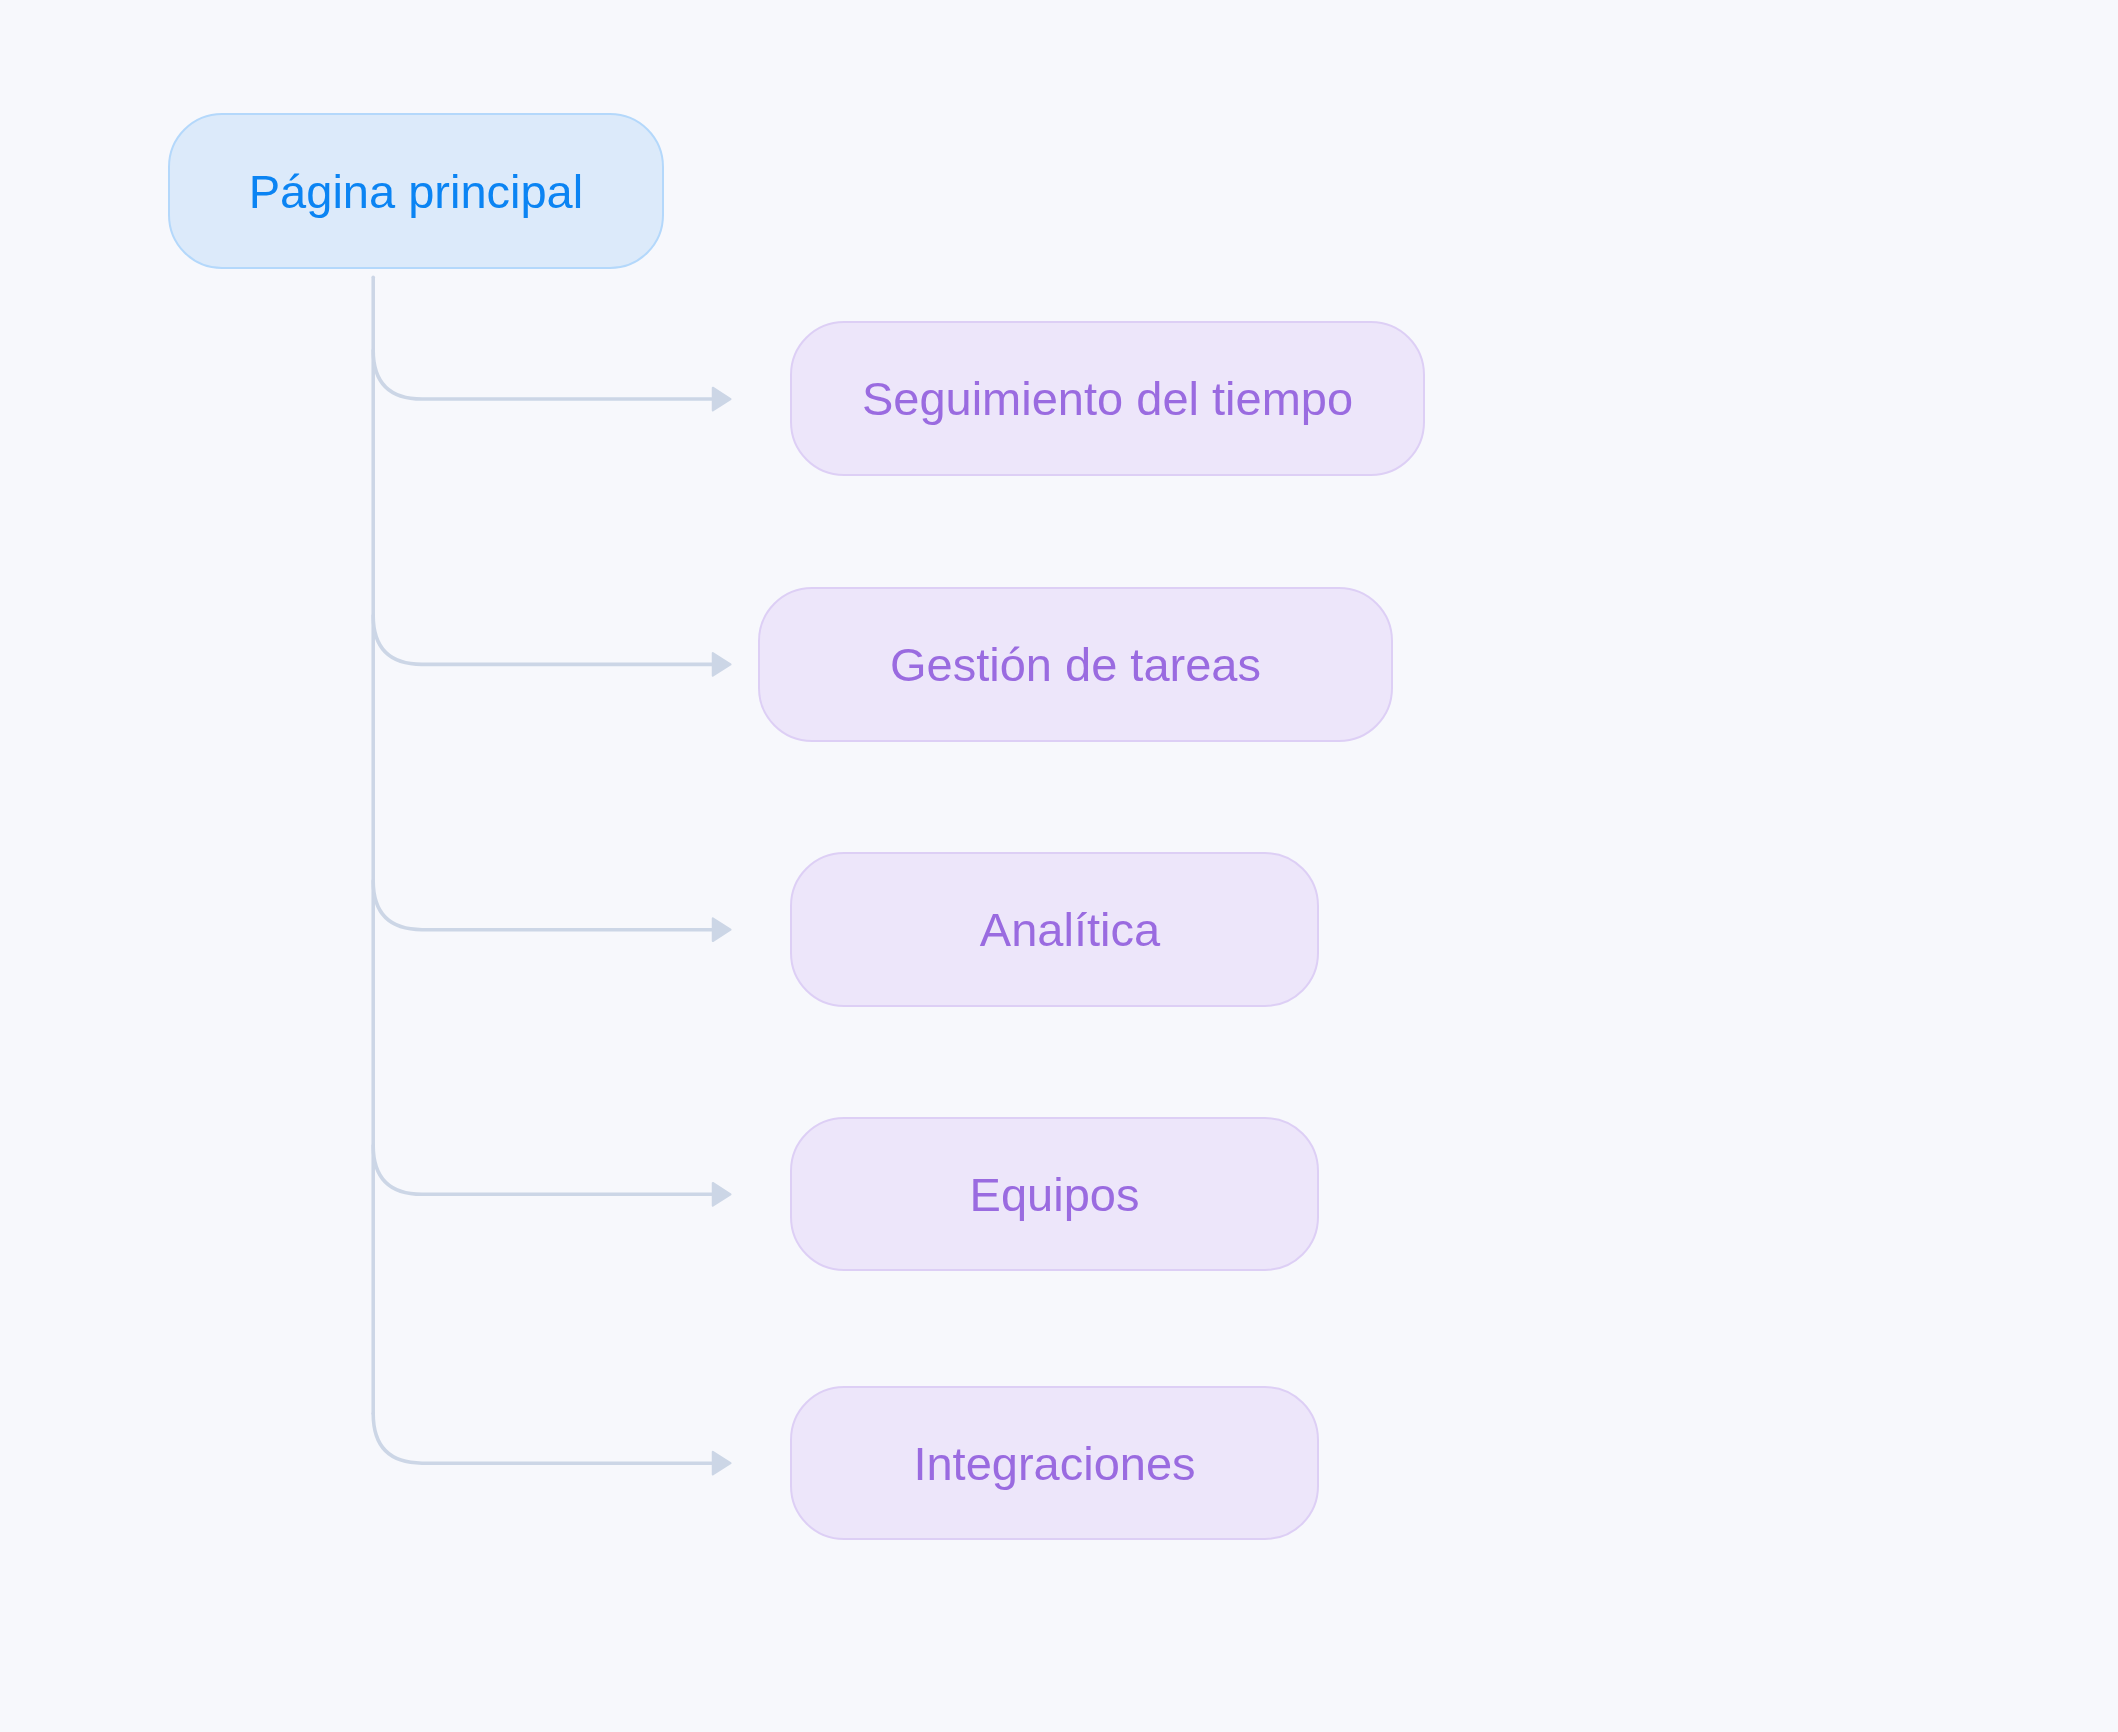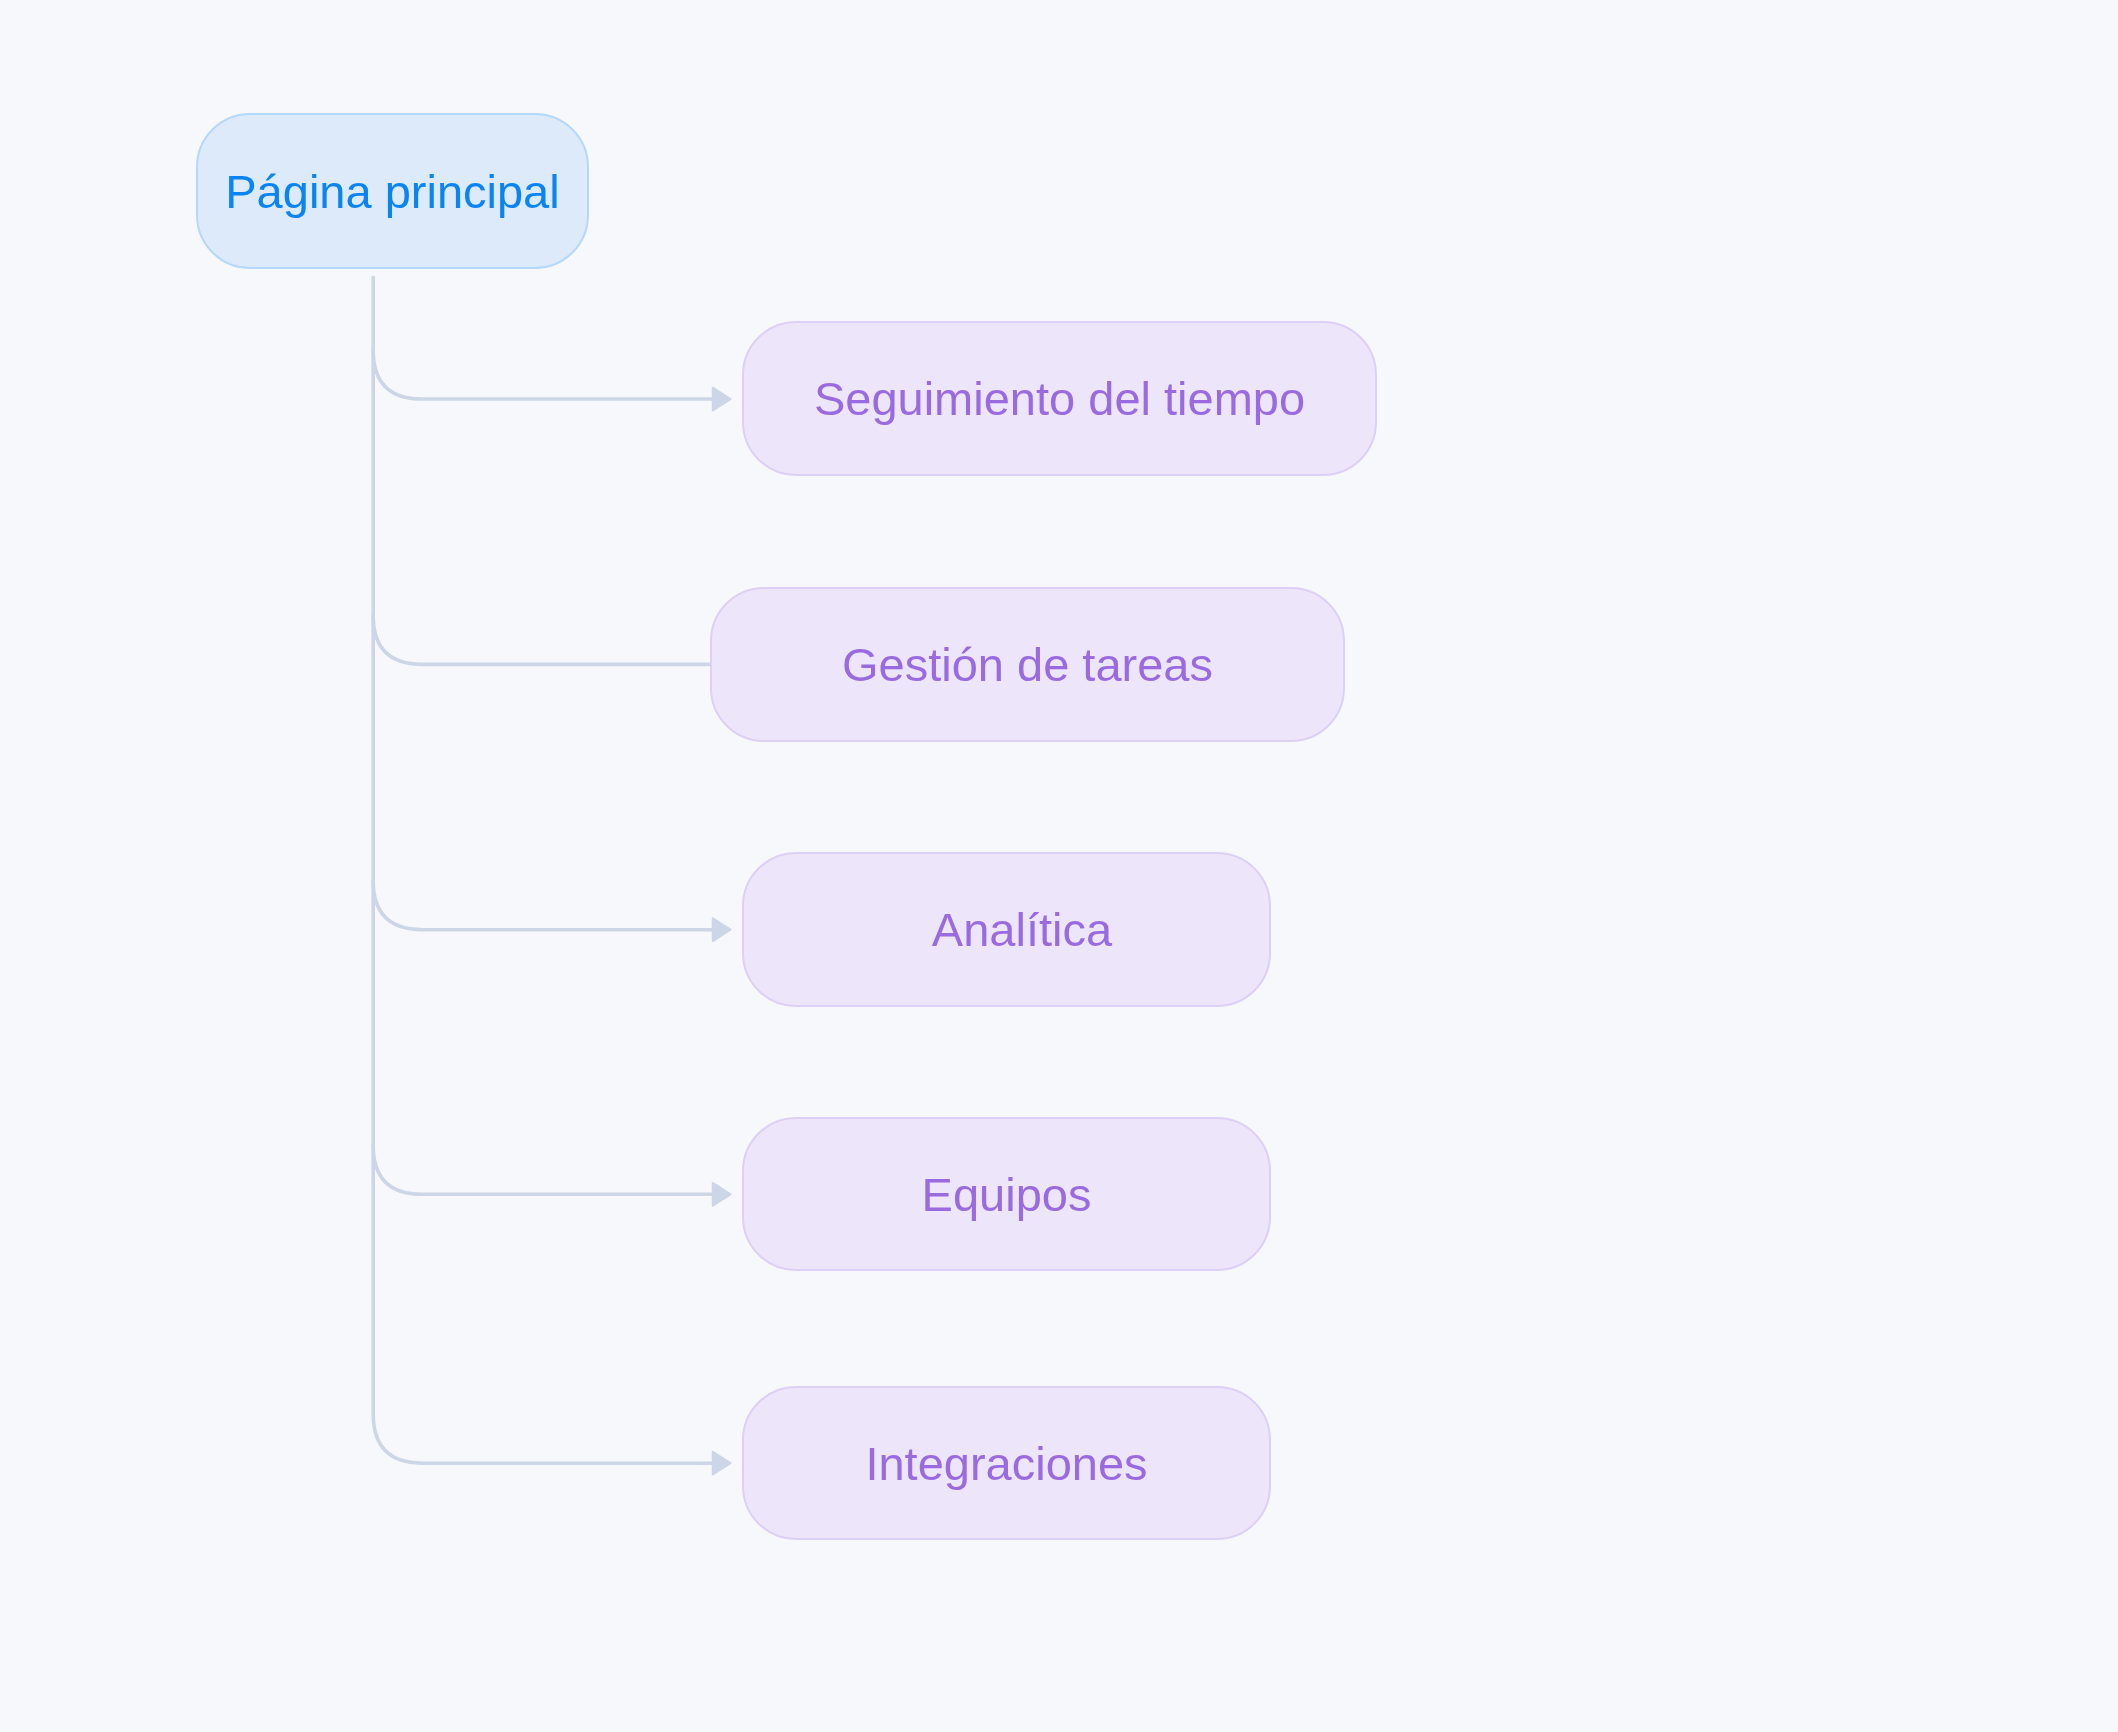--- a/index.html
+++ b/index.html
@@ -6,21 +6,21 @@
   body {
     width:2119px; height:1732px; background:#f7f8fc; position:relative; overflow:hidden;
     font-family:"Liberation Sans", "DejaVu Sans", sans-serif;
   }
   svg.connectors { position:absolute; left:0; top:0; }
   .node {
     position:absolute; box-sizing:border-box; display:flex; align-items:center; justify-content:center;
     border-radius:54px; font-size:47px; white-space:nowrap;
   }
   .root { background:#dceafa; border:2.8px solid #b4d8fb; color:#0b84f3; }
-  .child { background:#ede6fa; border:2.8px solid #ddcff5; color:#9a6be0; }
+  .child { background:#ede6fa; border:2.8px solid #ddcff5; color:#9a6be0;margin-left:48px; }
 </style>
 </head>
 <body>
 
 <svg class="connectors" width="2119" height="1732" viewBox="0 0 2994 2448">
   <defs>
     <marker id="arrow" markerWidth="10" markerHeight="10" refX="8" refY="5" orient="auto" markerUnits="userSpaceOnUse" viewBox="0 0 10 10">
     </marker>
   </defs>
   <g fill="none" stroke="#ccd6e6" stroke-width="5" stroke-linecap="round">
@@ -33,21 +33,21 @@
   </g>
   <g fill="#ccd6e6" stroke="#ccd6e6" stroke-width="3" stroke-linejoin="round">
     <path d="M1007 548 L1032 564 L1007 580 Z"></path>
     <path d="M1007 923 L1032 939 L1007 955 Z"></path>
     <path d="M1007 1298 L1032 1314 L1007 1330 Z"></path>
     <path d="M1007 1672 L1032 1688 L1007 1704 Z"></path>
     <path d="M1007 2052 L1032 2068 L1007 2084 Z"></path>
   </g>
 </svg>
 
-<div class="node root" style="left:168px; top:113px; width:393px; height:156px;margin-left:28px;">
+<div class="node root" style="left:168px; top:113px; width:496px; height:156px;">
   <span>Página principal</span>
 </div>
 
 <div class="node child" style="left:742px; top:321px; width:635px; height:155px;">
   <span>Seguimiento del tiempo</span>
 </div>
 
 <div class="node child" style="left:710px; top:587px; width:635px; height:155px;">
   <span>Gestión de tareas</span>
 </div>

